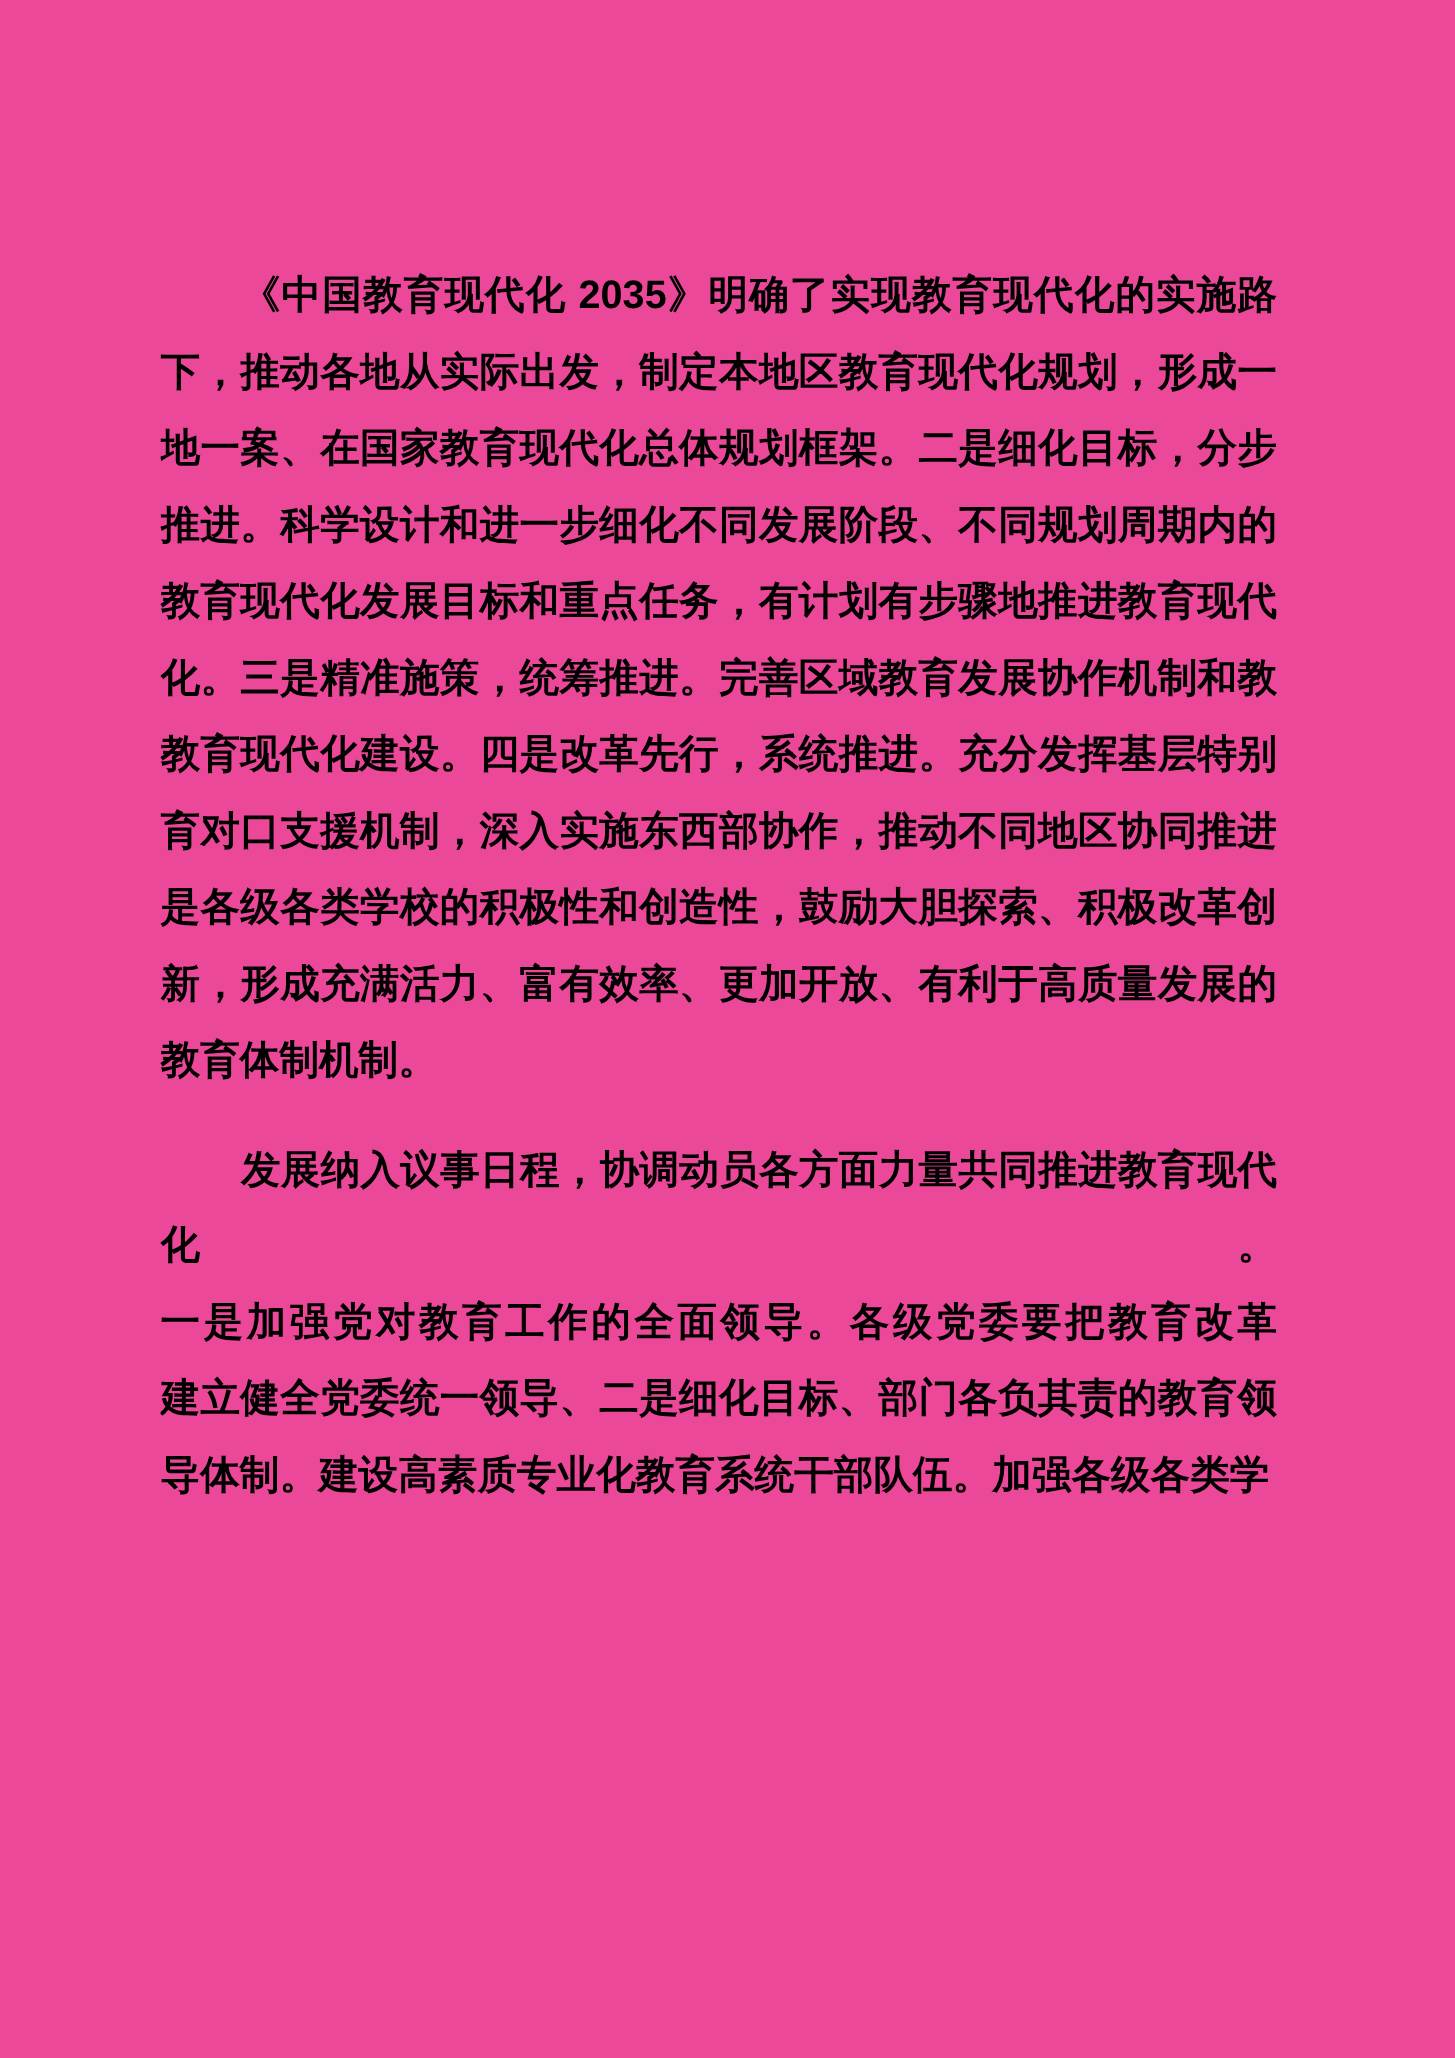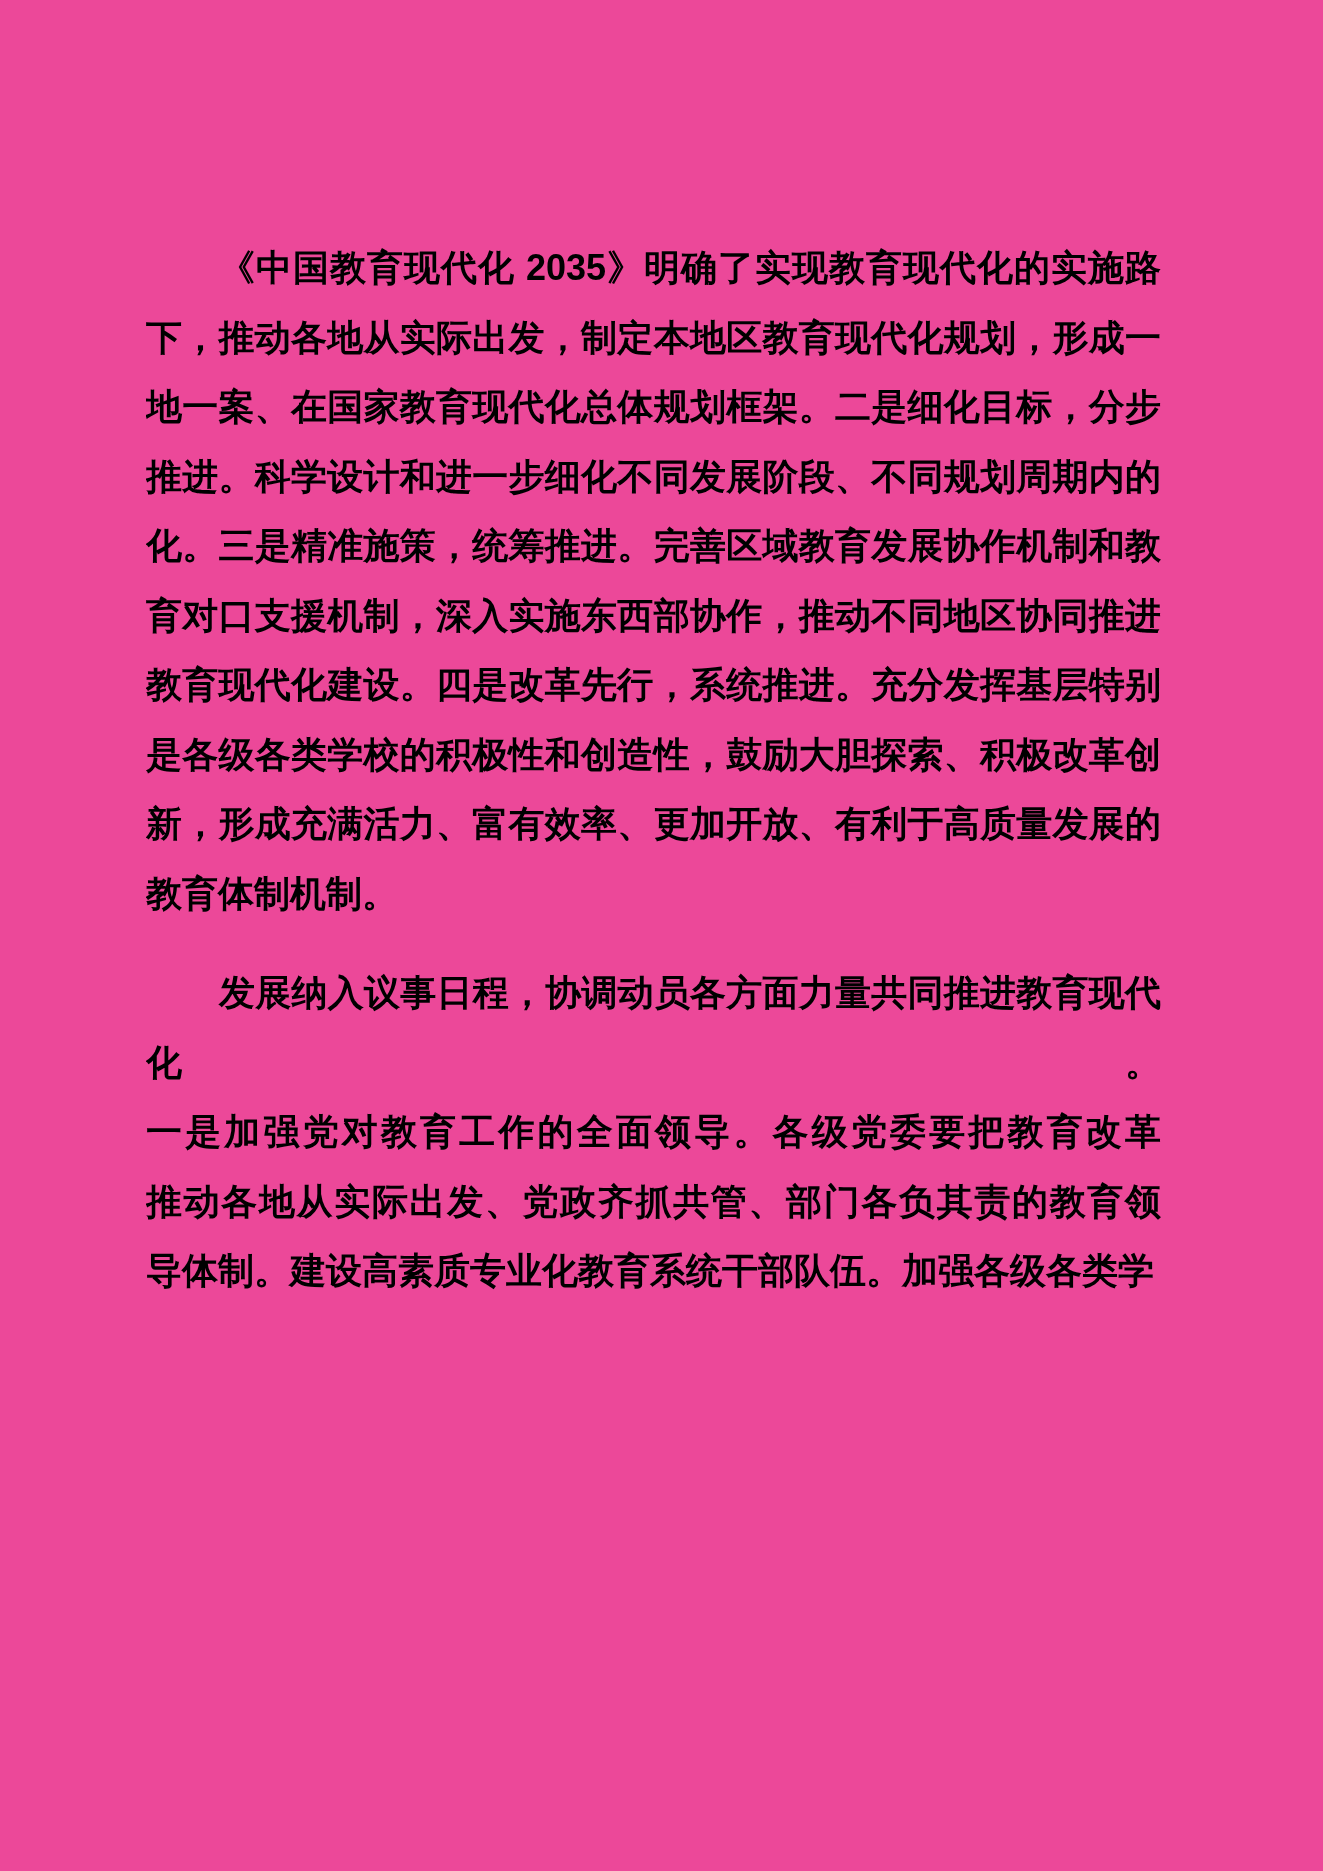--- a/index.html
+++ b/index.html
@@ -44,30 +44,31 @@
 <body>
 
 <div class="page">
   <div class="content">
 
     <div class="para">
       <div class="line">《中国教育现代化 2035》明确了实现教育现代化的实施路</div>
       <div class="line">下，推动各地从实际出发，制定本地区教育现代化规划，形成一</div>
       <div class="line">地一案、在国家教育现代化总体规划框架。二是细化目标，分步</div>
       <div class="line">推进。科学设计和进一步细化不同发展阶段、不同规划周期内的</div>
+      <div class="line">教育现代化发展目标和重点任务，有计划有步骤地推进教育现代</div>
       <div class="line">化。三是精准施策，统筹推进。完善区域教育发展协作机制和教</div>
+      <div class="line">教育现代化建设。四是改革先行，系统推进。充分发挥基层特别</div>
       <div class="line">育对口支援机制，深入实施东西部协作，推动不同地区协同推进</div>
-      <div class="line">教育现代化建设。四是改革先行，系统推进。充分发挥基层特别</div>
       <div class="line">是各级各类学校的积极性和创造性，鼓励大胆探索、积极改革创</div>
       <div class="line">新，形成充满活力、富有效率、更加开放、有利于高质量发展的</div>
       <div class="line">教育体制机制。</div>
     </div>
 
 
     <div class="para">
       <div class="line">发展纳入议事日程，协调动员各方面力量共同推进教育现代化。</div>
       <div class="line">一是加强党对教育工作的全面领导。各级党委要把教育改革</div>
-      <div class="line">推动各地从实际出发、党政齐抓共管、部门各负其责的教育领</div>
+      <div class="line">建立健全党委统一领导、二是细化目标、部门各负其责的教育领</div>
       <div class="line">导体制。建设高素质专业化教育系统干部队伍。加强各级各类学</div>
     </div>
 
   </div>
 </div>
 
 </body></html>

